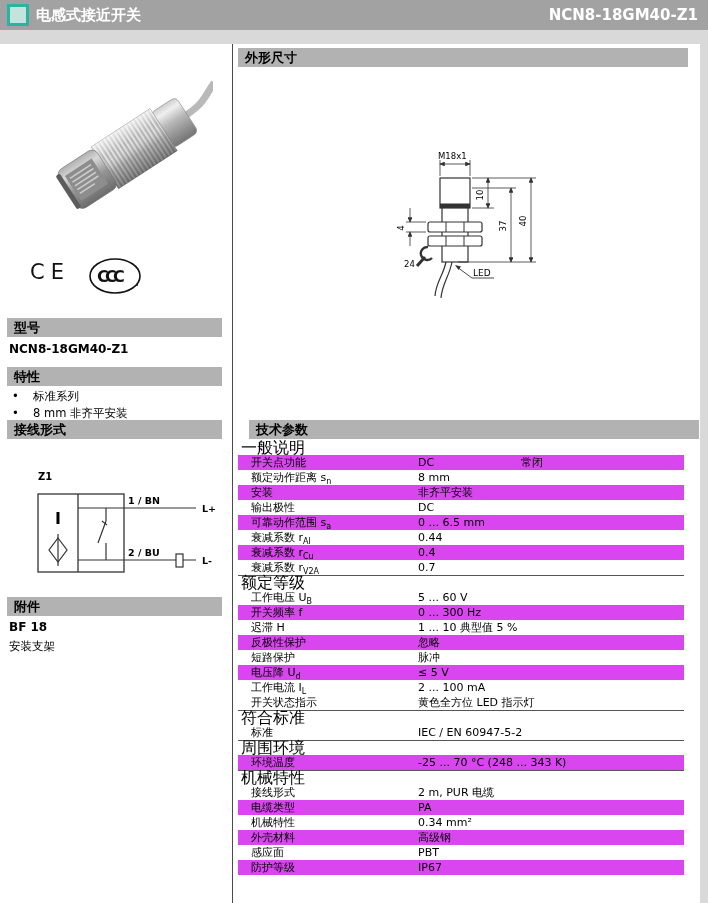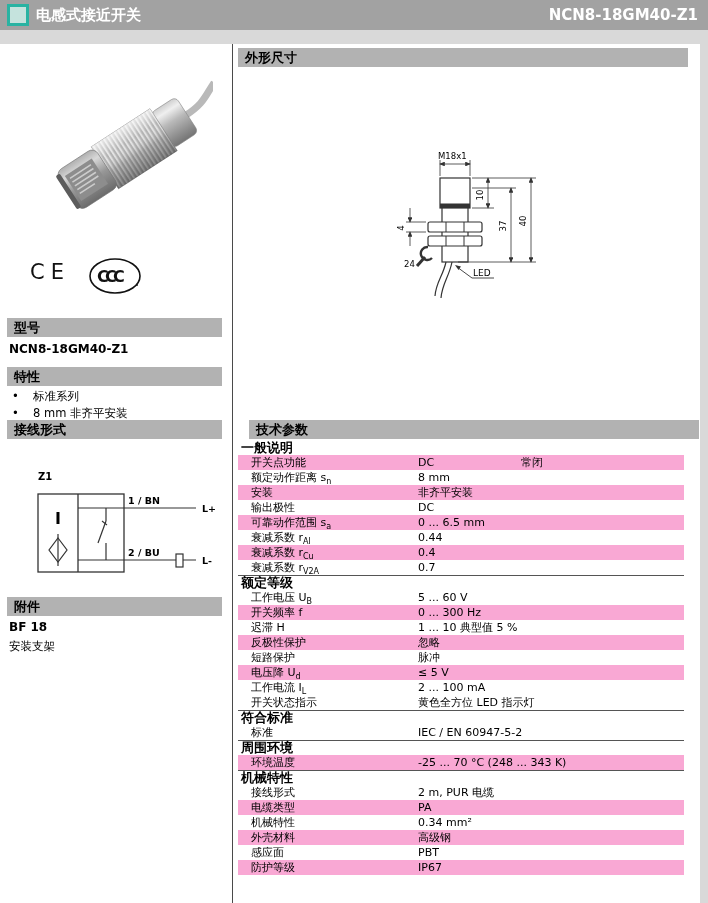--- a/index.html
+++ b/index.html
@@ -27,24 +27,24 @@
   #acc-desc{position:absolute;left:9px;top:639px;font-size:11.5px;}
   
   #ce-mark{position:absolute;left:30px;top:260px;font-size:21px;letter-spacing:6px;color:#111;}
   #ccc-mark{position:absolute;left:88px;top:256px;}
   
   #photo{position:absolute;left:28px;top:56px;}
   #wiring{position:absolute;left:28px;top:464px;}
   #dimsvg{position:absolute;left:382px;top:148px;}
   
   #tech-table{position:absolute;left:238px;top:441px;width:446px;}
-  .t-sec{font-size:13px;font-weight:bold;height:14px;line-height:14px;padding-left:3px;border-top:1px solid #555;}
+  .t-sec{font-size:16px;font-weight:normal;height:14px;line-height:14px;padding-left:3px;border-top:1px solid #555;}
   .t-sec.first{border-top:none;}
   .t-row{position:relative;height:15px;line-height:15px;font-size:11px;}
-  .t-row.shaded{background:#f9a8d4;}
+  .t-row.shaded{background:#d946ef;}
   .t-row .lbl{position:absolute;left:13px;top:0;white-space:nowrap;}
   .t-row .val{position:absolute;left:180px;top:0;white-space:nowrap;}
   .t-row .val2{position:absolute;left:283px;top:0;white-space:nowrap;}
   sub{font-size:8px;}
   svg text{font-family:"DejaVu Sans","Liberation Sans",sans-serif;}
 </style>
 </head>
 <body>
 
 <div id="page">

